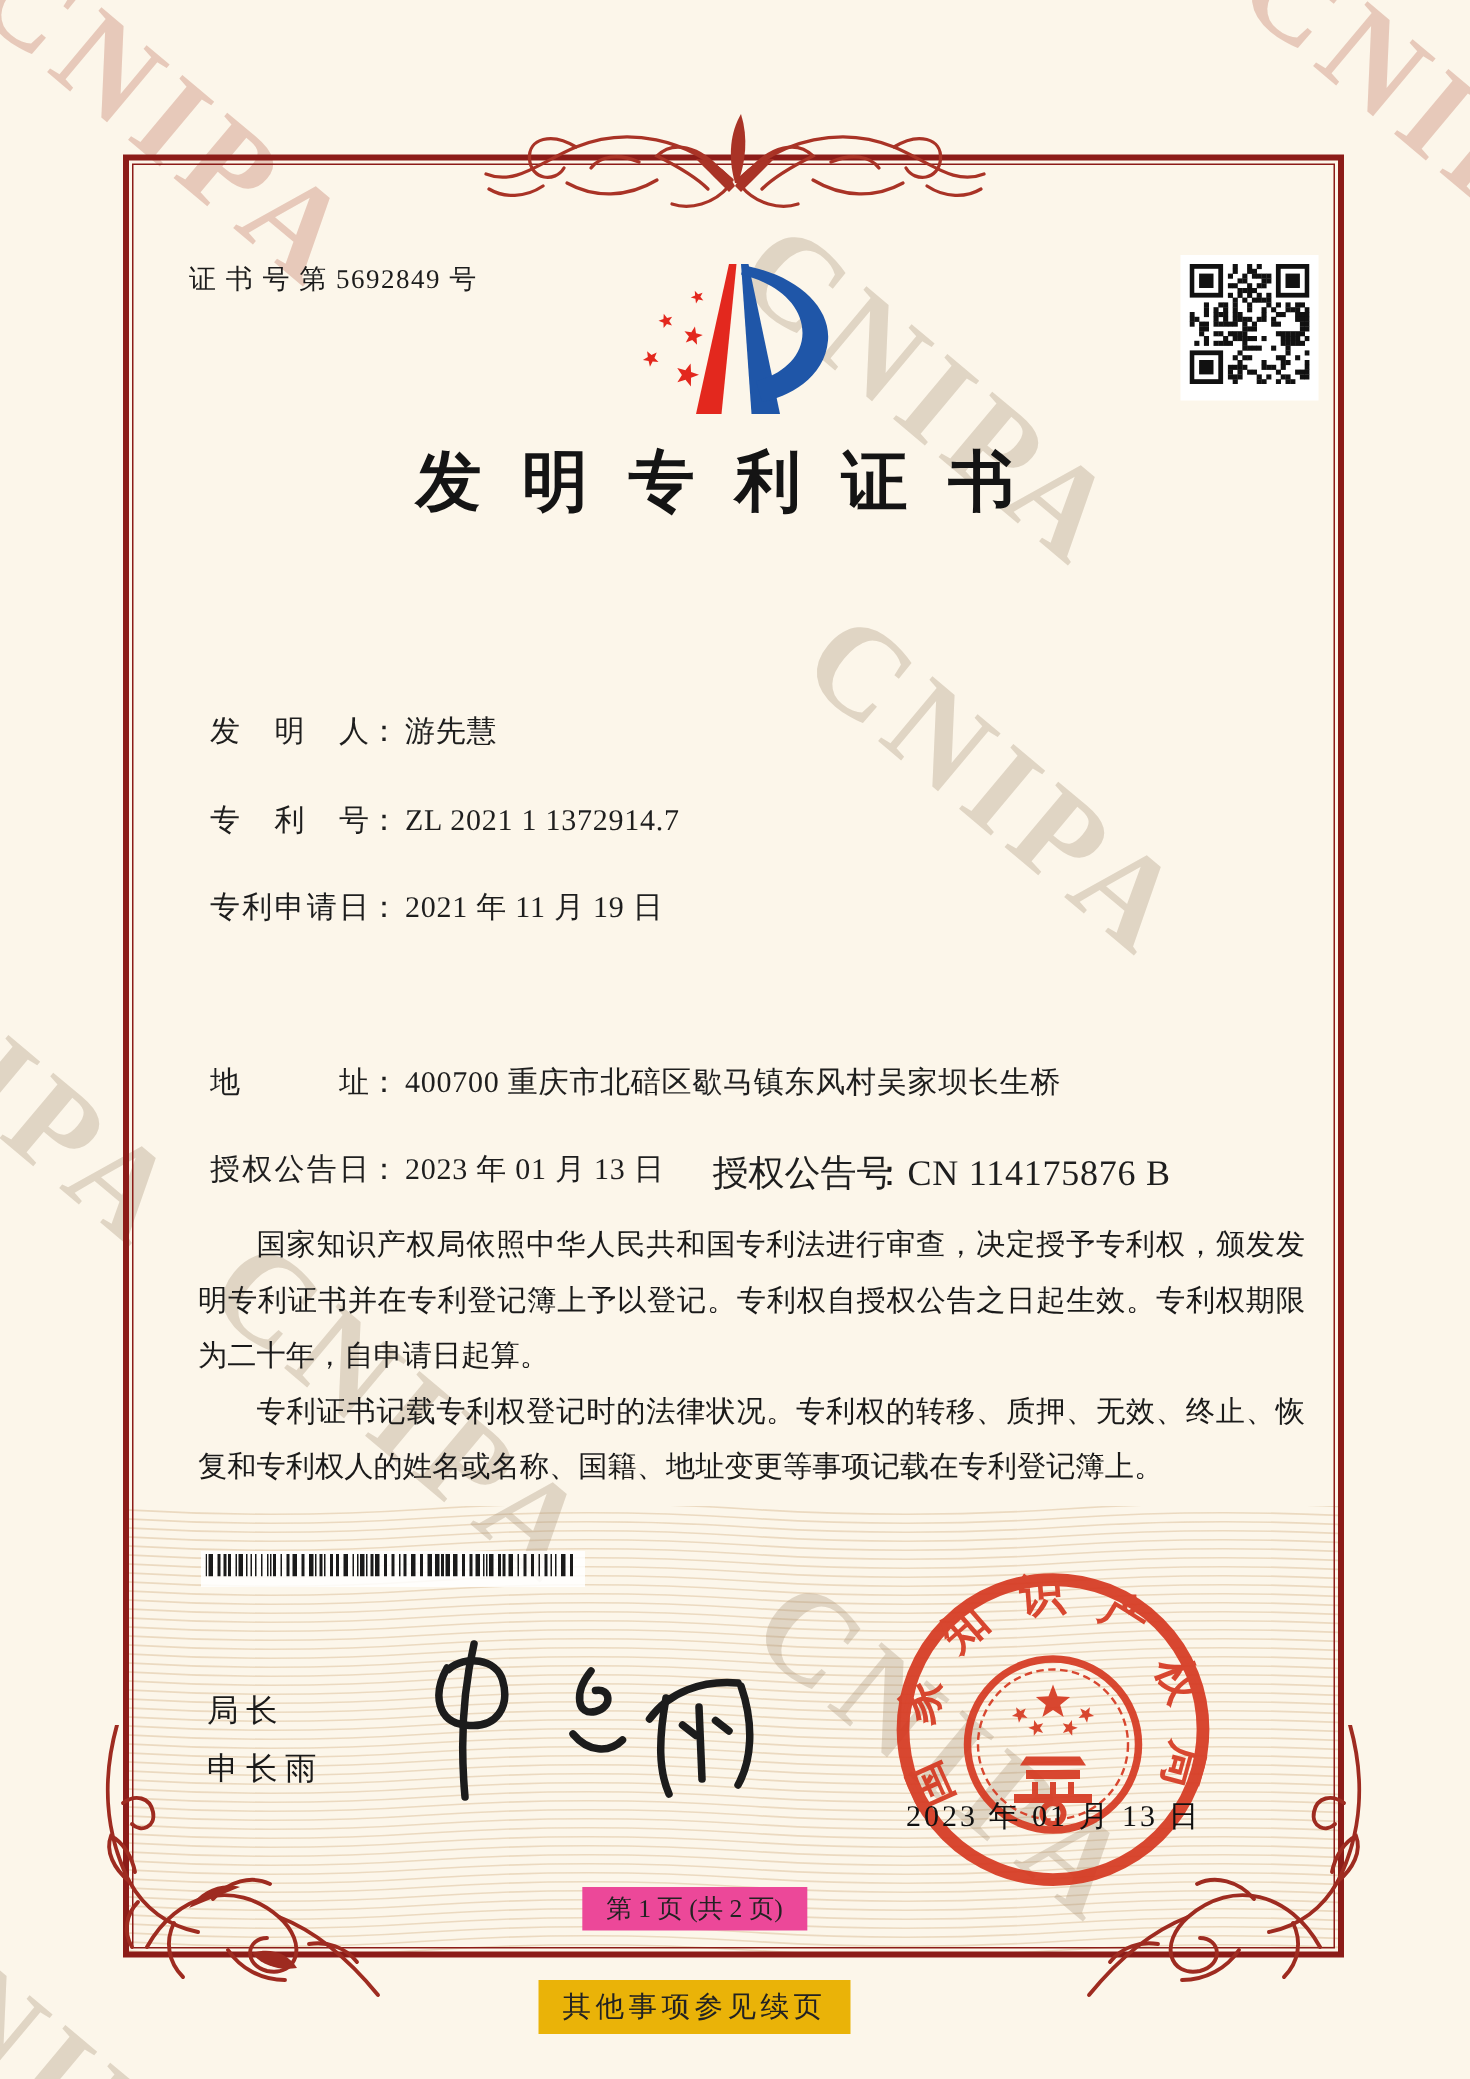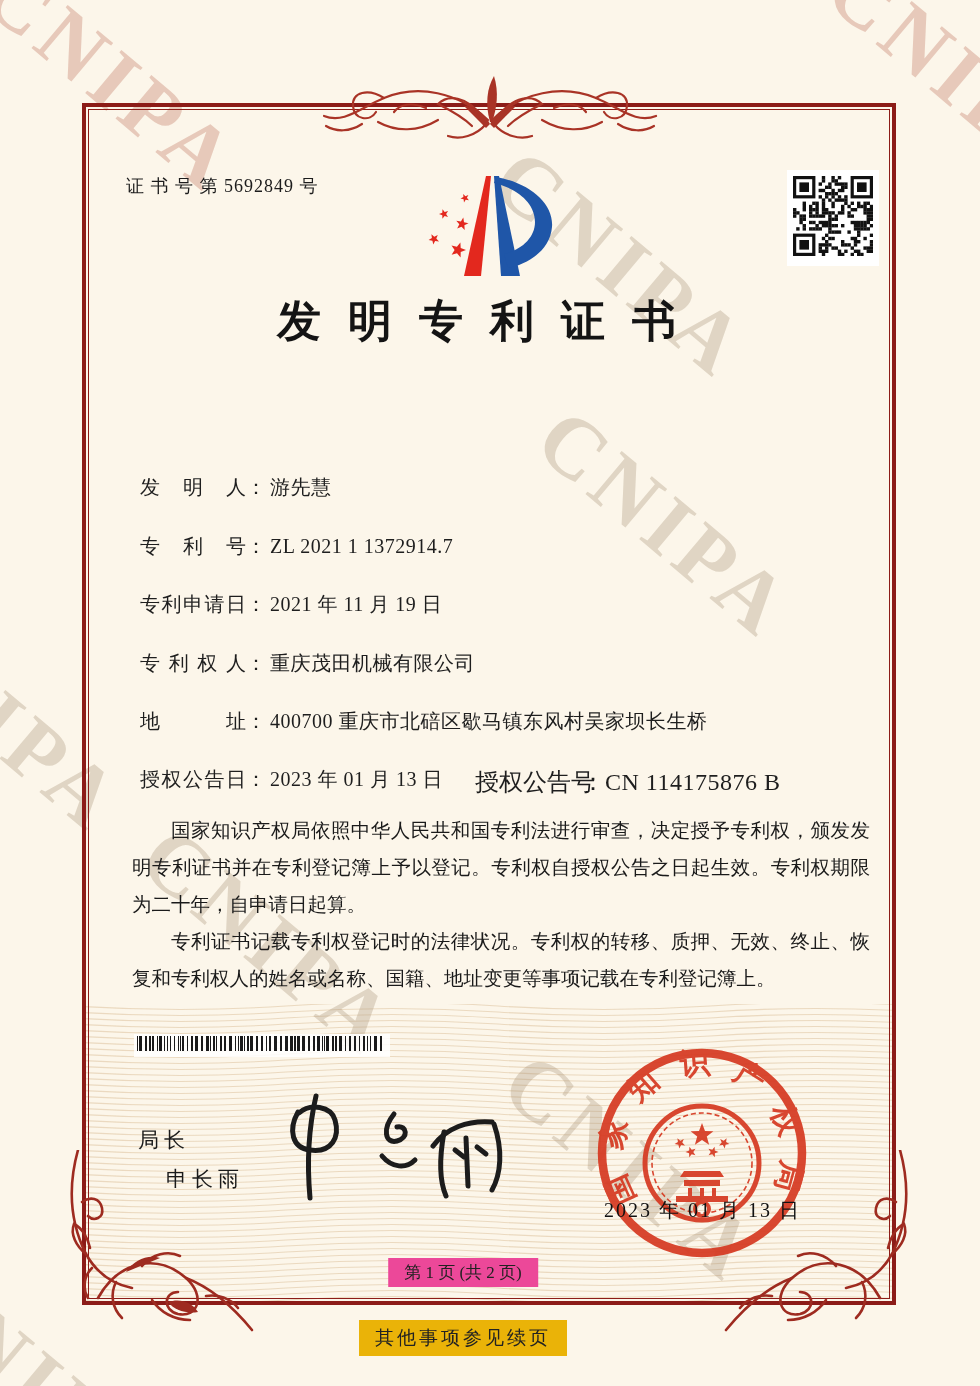--- a/index.html
+++ b/index.html
@@ -36,21 +36,21 @@
   .grant-no{position:absolute;left:475px;font-size:24px;color:#1e1e1e;white-space:nowrap;}
 
   .body-text{position:absolute;left:132px;top:812px;width:738px;font-size:19.5px;color:#1a1a1a;}
   .body-text p{margin:0;text-indent:2em;line-height:37px;text-align:justify;}
 
   .barcode-wrap{position:absolute;left:134px;top:1034px;background:rgba(255,255,255,0.85);padding:2px 3px;}
 
   .director-label{position:absolute;left:138px;top:1126px;font-size:21px;letter-spacing:5px;
       font-family:Liberation Serif, serif;color:#1a1a1a;}
   .director-name{position:absolute;left:138px;top:1165px;font-size:21px;letter-spacing:5px;
-      font-family:Liberation Sans, sans-serif;color:#1a1a1a;margin-left:28px;}
+      font-family:Liberation Sans, sans-serif;color:#1a1a1a;}
   .signature{position:absolute;left:268px;top:1090px;}
 
   .seal{position:absolute;left:592px;top:1043px;mix-blend-mode:multiply;}
   .seal-date{position:absolute;left:604px;top:1197px;width:180px;font-size:20px;color:#111;
       letter-spacing:2px;white-space:nowrap;}
 
   .page-num{position:absolute;left:463px;top:1258px;transform:translateX(-50%);
       background:#ec4899;padding:3px 16px;font-size:17px;color:#222;white-space:nowrap;}
   .cont-note{position:absolute;left:463px;top:1320px;transform:translateX(-50%);
       background:#eab308;padding:5px 16px;font-size:19px;color:#222;letter-spacing:3px;white-space:nowrap;}
@@ -405,23 +405,20 @@
 
     <div class="field" style="top:474px">
       <span class="flabel">发明人</span><span class="fcolon">：</span><span class="fvalue">游先慧</span>
     </div>
     <div class="field" style="top:533px">
       <span class="flabel">专利号</span><span class="fcolon">：</span><span class="fvalue">ZL 2021 1 1372914.7</span>
     </div>
     <div class="field" style="top:591px">
       <span class="flabel">专利申请日</span><span class="fcolon">：</span><span class="fvalue">2021 年 11 月 19 日</span>
     </div>
-    <div class="field" style="top:650px">
-      <span class="flabel">专利权人</span><span class="fcolon">：</span><span class="fvalue">重庆茂田机械有限公司</span>
-    </div>
     <div class="field" style="top:708px">
       <span class="flabel">地址</span><span class="fcolon">：</span><span class="fvalue">400700 重庆市北碚区歇马镇东风村吴家坝长生桥</span>
     </div>
     <div class="field" style="top:766px">
       <span class="flabel">授权公告日</span><span class="fcolon">：</span><span class="fvalue">2023 年 01 月 13 日</span>
     </div>
     <div class="grant-no" style="top:766px">
       <span class="flabel">授权公告号</span><span class="fcolon">：</span><span class="fvalue">CN 114175876 B</span>
     </div>
 

